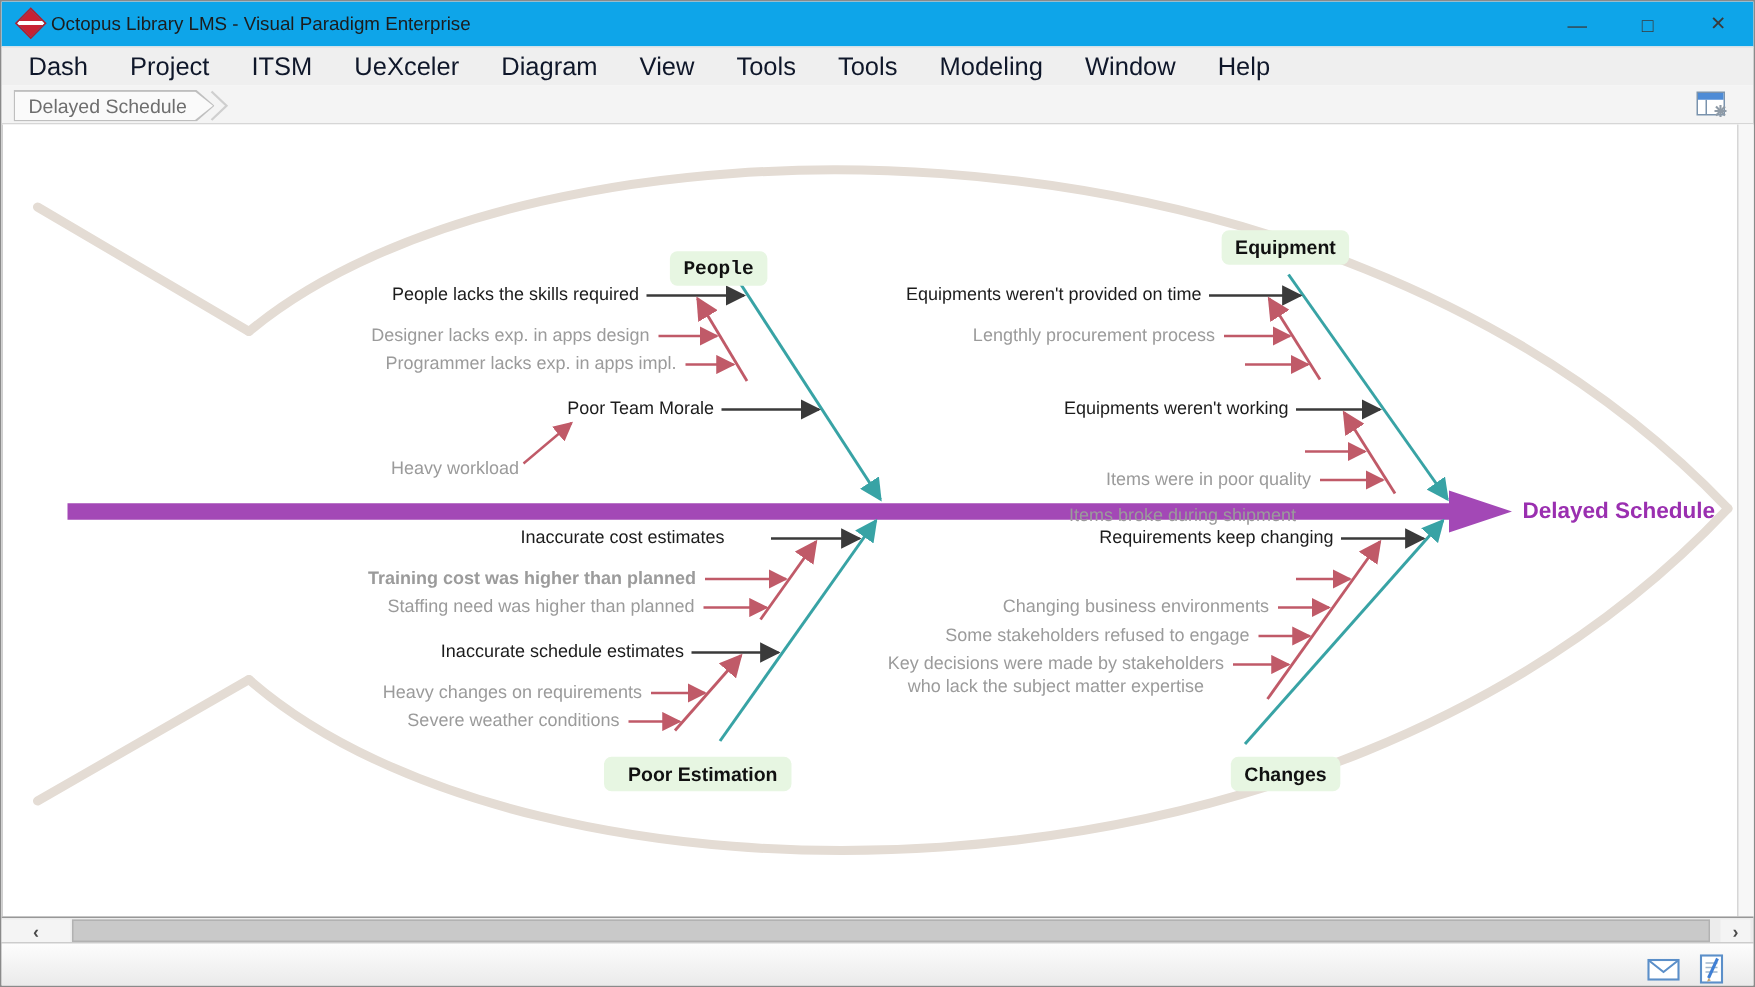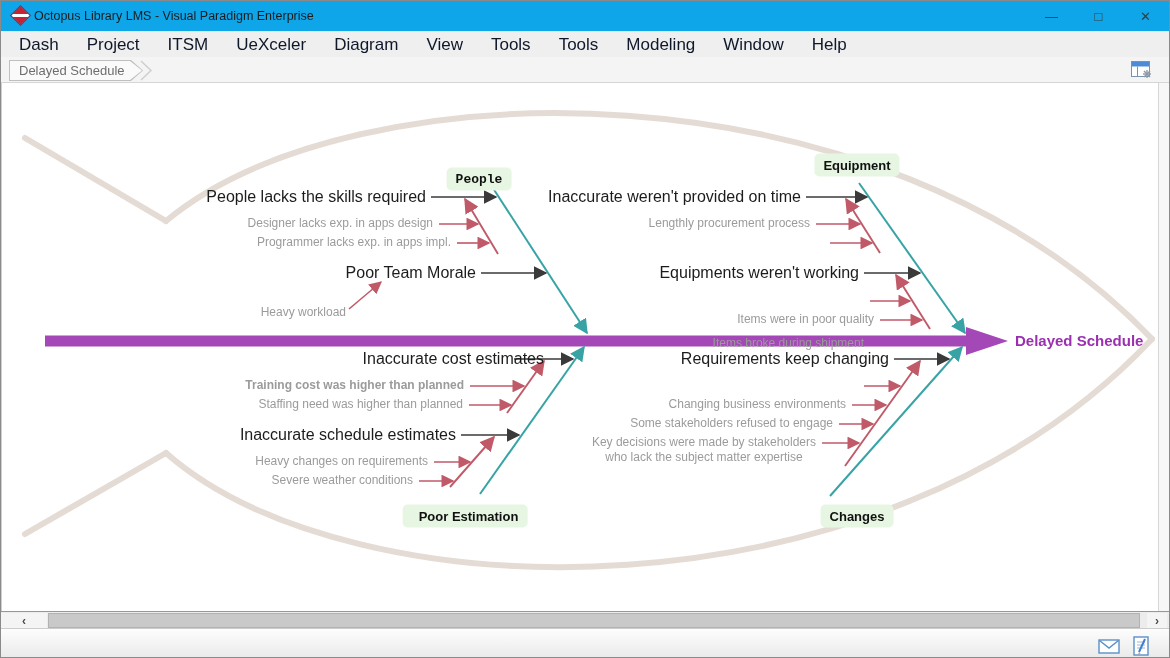--- a/index.html
+++ b/index.html
@@ -29,21 +29,21 @@
   .canvas svg{position:absolute;left:0;top:0;}
   .fish{fill:none;stroke:#e4dcd4;stroke-width:6;stroke-linecap:round;}
   .spine-line{stroke:#a348b6;stroke-width:11;}
   .spine-head{fill:#a348b6;}
   .bone{stroke:#38a3a5;stroke-width:2;fill:none;}
   .arrow-black{stroke:#3a3a3a;stroke-width:1.6;fill:none;}
   .arrow-red{stroke:#c05a68;stroke-width:1.6;fill:none;}
   .branch{stroke-width:1.9;}
   .cat-label{position:absolute;transform:translate(-50%,-50%);background:#e7f6e2;border-radius:5px;
      padding:4px 9px;font-size:13px;font-weight:bold;color:#111;white-space:nowrap;}
-  .cause{position:absolute;font-size:16px;color:#1c1c1c;white-space:nowrap;line-height:15px;}
+  .cause{position:absolute;font-size:12px;color:#1c1c1c;white-space:nowrap;line-height:15px;}
   .sub{position:absolute;font-size:12px;color:#9b9b9b;white-space:nowrap;line-height:15px;}
   .goal{position:absolute;font-size:15px;font-weight:bold;color:#9a2fb0;white-space:nowrap;line-height:20px;}
   .vscroll{position:absolute;right:0;top:0;width:13px;height:100%;background:#f7f7f7;border-left:1px solid #d6d6d6;box-sizing:border-box;}
   
   .hscroll{position:absolute;left:0;top:610px;width:100%;height:17px;background:#ececec;border-top:1px solid #979797;box-sizing:border-box;}
   .hs-btn{position:absolute;top:1px;width:46px;height:15px;background:#f4f4f4;display:flex;align-items:center;justify-content:center;font-size:12px;font-weight:bold;color:#4a4a4a;}
   .hs-btn.right{width:20px;}
   .hs-thumb{position:absolute;left:47px;top:1px;width:1092px;height:15px;background:#c9c9c9;border:1px solid #b2b2b2;box-sizing:border-box;}
   
   .statusbar{position:absolute;left:0;top:627px;width:100%;height:31px;background:linear-gradient(#fdfdfd,#e9e9e9);border-top:1px solid #cccccc;box-sizing:border-box;}
@@ -152,27 +152,27 @@
       </svg>
     <div class="vscroll"></div>
   <div class="goal" style="left: 1013px; top: 248px;">Delayed Schedule</div>
       <div class="cat-label" style="left: 477px; top: 96px; font-family: Liberation Mono, monospace;">People</div>
       <div class="cause" style="right: 745px; top: 106px;">People lacks the skills required</div>
       <div class="sub" style="right: 738px; top: 133px;">Designer lacks exp. in apps design</div>
       <div class="sub" style="right: 720px; top: 152px;">Programmer lacks exp. in apps impl.</div>
       <div class="cause" style="right: 695px; top: 182px;">Poor Team Morale</div>
       <div class="sub" style="right: 825px; top: 222px;">Heavy workload</div>
       <div class="cat-label" style="left: 855px; top: 82px;">Equipment</div>
-      <div class="cause" style="right: 370px; top: 106px;">Inaccurate weren't provided on time</div>
+      <div class="cause" style="right: 370px; top: 106px;">Equipments weren't provided on time</div>
       <div class="sub" style="right: 361px; top: 133px; padding-left: 20px;">Lengthly procurement process</div>
       <div class="cause" style="right: 312px; top: 182px;">Equipments weren't working</div>
       <div class="sub" style="right: 307px; top: 210px; margin-top: 43px;">Items broke during shipment</div>
       <div class="sub" style="right: 297px; top: 229px;">Items were in poor quality</div>
       <div class="cat-label" style="left: 463px; top: 433px; padding-left: 16px;">Poor Estimation</div>
-      <div class="cause" style="right: 627px; top: 268px;">Inaccurate cost estimates</div>
+      <div class="cause" style="right: 688px; top: 268px;">Inaccurate cost estimates</div>
       <div class="sub" style="right: 707px; top: 295px; font-weight: bold;">Training cost was higher than planned</div>
       <div class="sub" style="right: 708px; top: 314px;">Staffing need was higher than planned</div>
       <div class="cause" style="right: 715px; top: 344px;">Inaccurate schedule estimates</div>
       <div class="sub" style="right: 743px; top: 371px;">Heavy changes on requirements</div>
       <div class="sub" style="right: 758px; top: 390px;">Severe weather conditions</div>
       <div class="cat-label" style="left: 855px; top: 433px;">Changes</div>
       <div class="cause" style="right: 282px; top: 268px;">Requirements keep changing</div>
       <div class="sub" style="right: 325px; top: 314px;">Changing business environments</div>
       <div class="sub" style="right: 338px; top: 333px;">Some stakeholders refused to engage</div>
       <div class="sub" style="text-align: center; right: 355px; top: 352px;">Key decisions were made by stakeholders<br>who lack the subject matter expertise</div>

